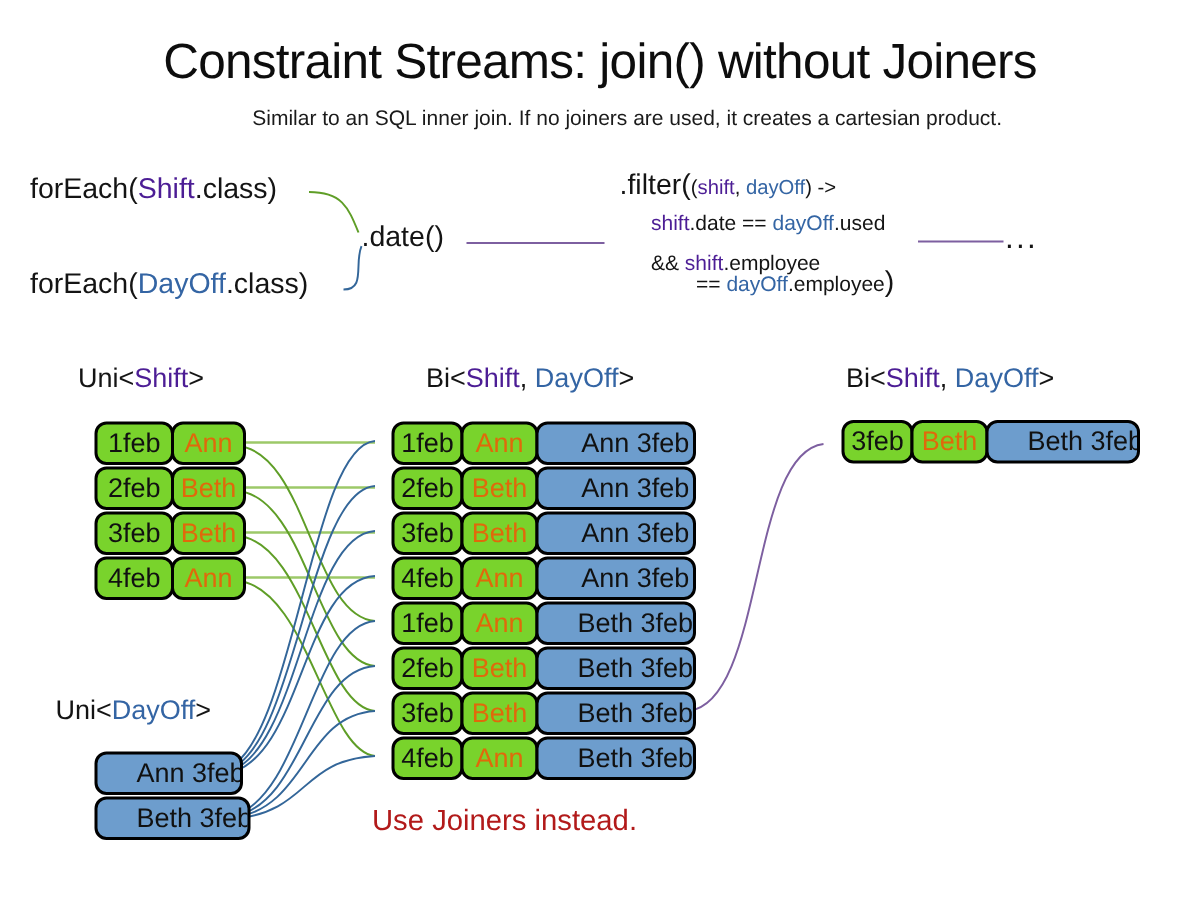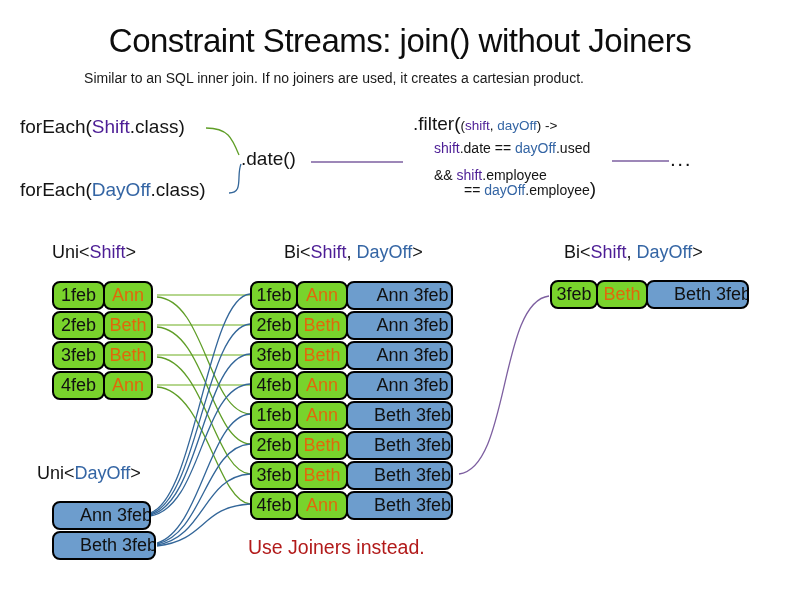--- a/index.html
+++ b/index.html
@@ -3,37 +3,37 @@
 <meta charset="utf-8">
 <style>
   html,body{margin:0;padding:0;}
   body{
     width:800px;height:600px;position:relative;background:#ffffff;
     font-family:"Liberation Sans", sans-serif;color:#111;overflow:hidden;
   }
   .abs{position:absolute;}
   
   .title{left:0;top:22px;width:800px;text-align:center;font-size:33px;letter-spacing:-0.5px;color:#0d0d0d;}
-  .subtitle{left:0;top:70px;width:668px;text-align:center;font-size:14px;color:#1a1a1a;}
+  .subtitle{left:0;top:70px;width:668px;text-align:right;font-size:14px;color:#1a1a1a;}
   
   .code{font-size:19px;color:#141414;white-space:nowrap;}
   .code-sm{font-size:13.5px;}
   .code-md{font-size:14px;}
   .big-paren{font-size:19px;}
   .c-green{color:#4c1d95;}
   .c-blue{color:#3465a4;}
   .c-orange{color:#e0690b;}
   .ellipsis{font-size:21px;letter-spacing:1.5px;color:#141414;}
   
   .tbl-label{font-size:18px;color:#141414;white-space:nowrap;}
   
   .row{display:flex;position:absolute;}
   .cell{
     box-sizing:border-box;height:29px;border:2px solid #000;border-radius:8px;
-    font-size:18px;line-height:25px;text-align:center;white-space:nowrap;overflow:hidden;
+    font-size:18px;line-height:25px;text-align:center;white-space:nowrap;overflow:hidden;margin-left:11px;
   }
   .cell + .cell{margin-left:-2px;}
   .g{background:#79d32c;}
   .b{background:#6d9dcd;padding-left:26px;}
   .w-date-l{width:53px;}  .w-name-l{width:50px;}
   .w-date-m{width:48px;}  .w-name-m{width:52px;} .w-val-m{width:107px;}
   .w-date-r{width:48px;}  .w-name-r{width:52px;} .w-val-r{width:103px;}
   .w-dayoff1{width:99px;} .w-dayoff2{width:104px;}
   
   .warning{font-size:19.5px;line-height:28.5px;color:#b21a1a;white-space:nowrap;}

